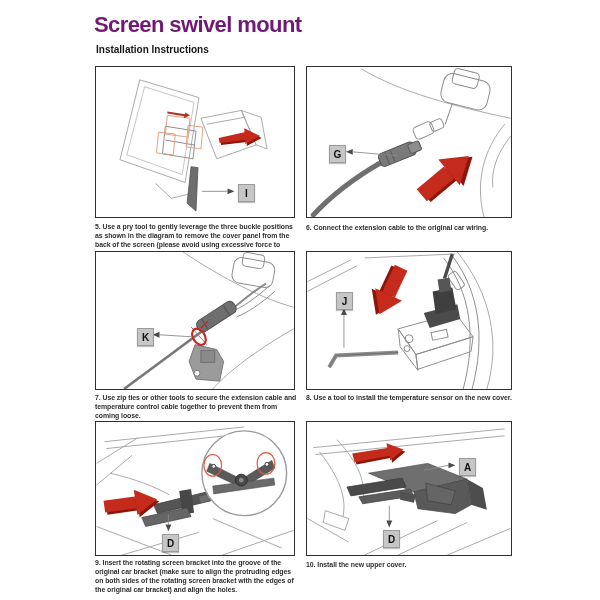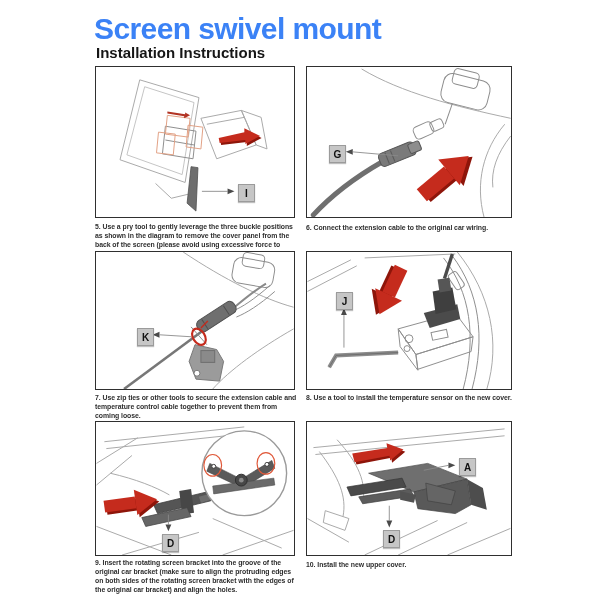--- a/index.html
+++ b/index.html
@@ -1,20 +1,20 @@
 <!DOCTYPE html>
 <html><head>
 <meta charset="utf-8">
 <style>
   html,body{margin:0;padding:0;background:#ffffff;}
   #page{position:relative;width:600px;height:600px;background:#ffffff;overflow:hidden;
         font-family:"Liberation Sans","DejaVu Sans",sans-serif;color:#111;}
-  .title{position:absolute;left:94px;top:12px;font-size:30px;font-weight:800;
-         letter-spacing:-0.6px;color:#3b82f6;white-space:nowrap;}
-  .subtitle{position:absolute;left:96px;top:44px;font-size:15px;font-weight:600;color:#161616;}
+  .title{position:absolute;left:94px;top:12px;font-size:22px;font-weight:800;
+         letter-spacing:-0.6px;color:#701a75;white-space:nowrap;}
+  .subtitle{position:absolute;left:96px;top:44px;font-size:10px;font-weight:600;color:#161616;}
   .panel{position:absolute;background:#fff;border:1px solid #2f2f2f;box-sizing:border-box;}
   .panel svg{display:block;width:100%;height:100%;}
   .caption{position:absolute;font-size:6.9px;font-weight:700;color:#2e2e2e;
            line-height:1.32;letter-spacing:-0.05px;margin:0;}
   .chip{position:absolute;width:15px;height:16px;background:#c6c6c6;border:1px solid #9b9b9b;
         box-shadow:0 1px 1px rgba(0,0,0,.25);display:flex;align-items:center;justify-content:center;
         font-size:10px;font-weight:800;color:#111;}
   .lineart{stroke:#a9a9a9;fill:none;stroke-width:1;}
   .lineart2{stroke:#8d8d8d;fill:none;stroke-width:1;}
   .leader{stroke:#8a8a8a;stroke-width:0.9;fill:none;}

